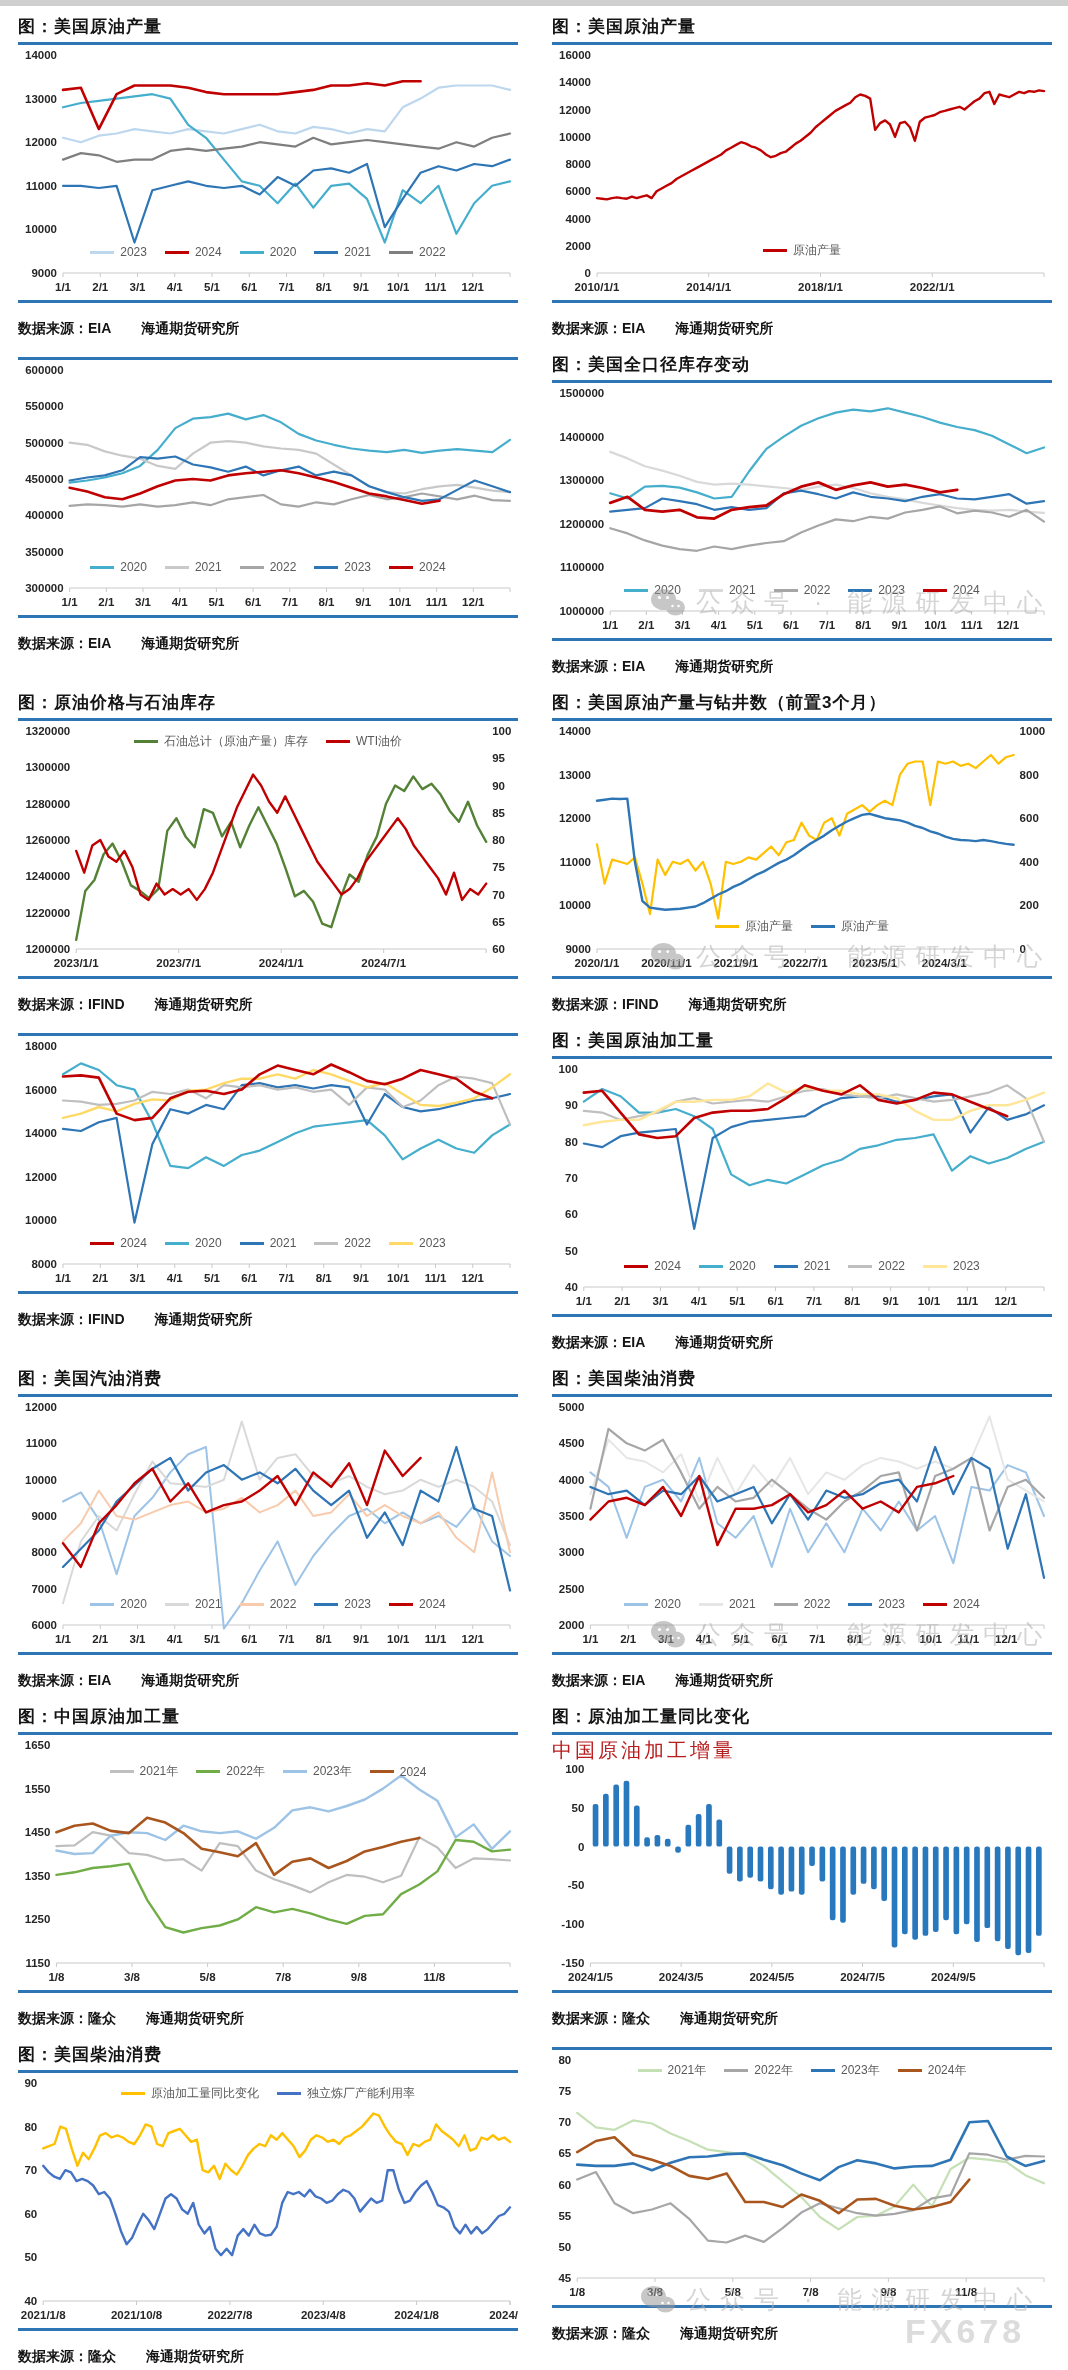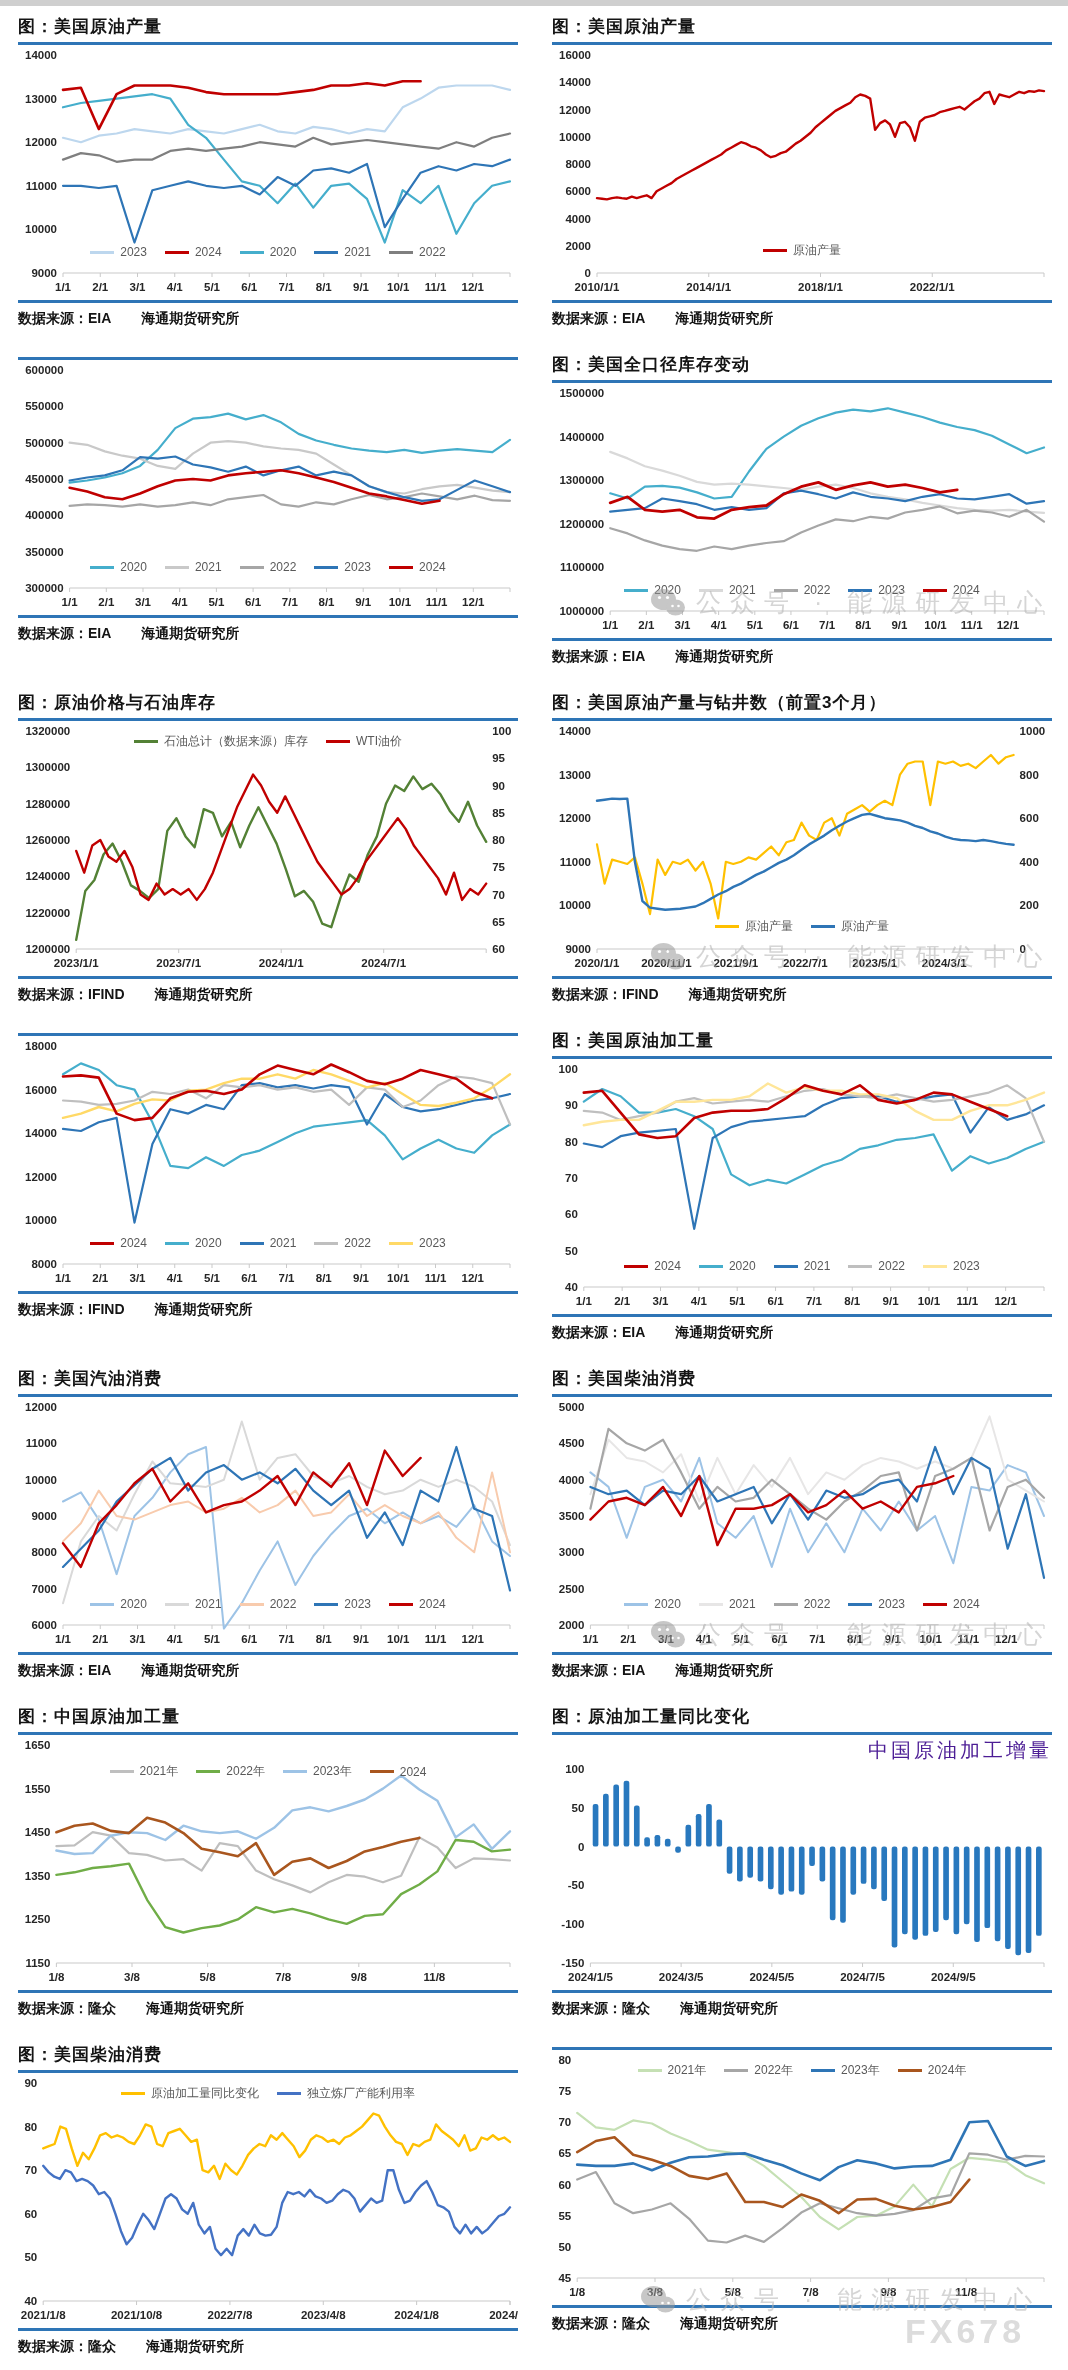--- a/index.html
+++ b/index.html
@@ -12,23 +12,23 @@
   .trule{height:3px;background:#2E75B6;margin-top:4px}
   .cwrap{position:relative;height:252px;margin-top:2px}
   .plot{width:100%;height:100%;display:block}
   .tick{font:700 11.5px "Liberation Sans","DejaVu Sans",sans-serif;fill:#262626}
   .legend{position:absolute;left:0;right:0;display:flex;justify-content:center;align-items:center;gap:18px;
           font-size:12px;color:#595959;pointer-events:none;white-space:nowrap}
   .legend.bottom{bottom:40px}
   .legend.top{top:10px}
   .lit{display:flex;align-items:center}
   .lsw{display:inline-block;width:24px;height:3px;margin-right:6px}
-  .itit{position:absolute;top:0;left:0;right:0;text-align:right;font-size:20px;color:#4c1d95;letter-spacing:3px}
+  .itit{position:absolute;top:0;left:0;right:0;text-align:left;font-size:20px;color:#b91c1c;letter-spacing:3px}
   .srule{height:3px;background:#2E75B6;margin-top:1px}
-  .src{margin:7px 0 0;font-size:14px;font-weight:700;color:#141414}
+  .src{margin:17px 0 0;font-size:14px;font-weight:700;color:#141414}
   .si{margin-left:30px}
   .wm{position:absolute;display:flex;align-items:center;gap:10px;color:#b3b3b3;opacity:.55;
       font-size:25px;letter-spacing:9px;white-space:nowrap;pointer-events:none;z-index:5}
   .wm-a{left:650px;top:586px}
   .wm-b{left:650px;top:940px}
   .wm-c{left:650px;top:1618px}
   .wm-d{left:640px;top:2283px}
   .wm-fx{position:absolute;left:905px;top:2312px;color:#d6d6d6;opacity:.85;font-size:34px;font-weight:700;
          letter-spacing:4px;pointer-events:none;z-index:5}
 </style>
@@ -320,21 +320,21 @@
             <line x1="365.7" y1="226" x2="365.7" y2="230" stroke="#C9C9C9" stroke-width="1"></line>
             <text x="365.7" y="244" text-anchor="middle" class="tick">2024/7/1</text>
             <line x1="468.2" y1="226" x2="468.2" y2="230" stroke="#C9C9C9" stroke-width="1"></line>
             <path d="M58.2 216.9 L67.3 167.9 L76.4 157.0 L85.5 131.5 L94.6 120.6 L103.8 138.8 L112.9 162.4 L122.0 167.9 L131.1 175.1 L140.2 166.1 L149.3 107.9 L158.4 95.2 L167.5 113.4 L176.6 124.3 L185.8 86.1 L194.9 89.8 L204.0 113.4 L213.1 98.8 L222.2 124.3 L231.3 102.5 L240.4 84.3 L249.5 102.5 L258.6 120.6 L267.8 146.1 L276.9 173.3 L286.0 167.9 L295.1 178.8 L304.2 200.6 L313.3 204.2 L322.4 175.1 L331.5 151.5 L340.6 158.8 L349.8 131.5 L358.9 113.4 L368.0 80.7 L377.1 62.5 L386.2 68.0 L395.3 53.4 L404.4 66.1 L413.5 60.7 L422.6 71.6 L431.8 87.9 L440.9 98.8 L450.0 78.8 L459.1 102.5 L468.2 118.8" fill="none" stroke="#538135" stroke-width="2.4" stroke-linejoin="round" stroke-linecap="round"></path>
             <path d="M58.2 127.9 L66.2 149.7 L74.3 122.5 L82.3 117.0 L90.4 133.4 L98.4 138.8 L106.4 127.9 L114.5 144.3 L122.5 171.5 L130.6 176.9 L138.6 160.6 L146.6 171.5 L154.7 166.1 L162.7 171.5 L170.7 166.1 L178.8 176.9 L186.8 166.1 L194.9 149.7 L202.9 127.9 L210.9 106.1 L219.0 84.3 L227.0 68.0 L235.1 51.6 L243.1 62.5 L251.1 78.8 L259.2 89.8 L267.2 73.4 L275.3 89.8 L283.3 106.1 L291.3 122.5 L299.4 138.8 L307.4 149.7 L315.5 160.6 L323.5 171.5 L331.5 166.1 L339.6 155.1 L347.6 138.8 L355.7 127.9 L363.7 117.0 L371.7 106.1 L379.8 95.2 L387.8 106.1 L395.8 122.5 L403.9 133.4 L411.9 144.3 L420.0 155.1 L428.0 171.5 L436.0 149.7 L444.1 176.9 L452.1 166.1 L460.2 171.5 L468.2 160.6" fill="none" stroke="#C00000" stroke-width="2.4" stroke-linejoin="round" stroke-linecap="round"></path>
           </svg>
 
       <div class="legend top">
             <span class="lit">
               <span class="lsw" style="background: rgb(83, 129, 53);"></span>
-              <span>石油总计（数据来源）库存</span>
+              <span>石油总计（原油产量）库存</span>
             </span>
             <span class="lit">
               <span class="lsw" style="background: rgb(192, 0, 0);"></span>
               <span>WTI油价</span>
             </span>
           </div>
     </div>
     <div class="srule"></div>
     <p class="src"><span class="sp">数据来源：</span><span class="sn">IFIND</span><span class="si">海通期货研究所</span></p>
   </section>

